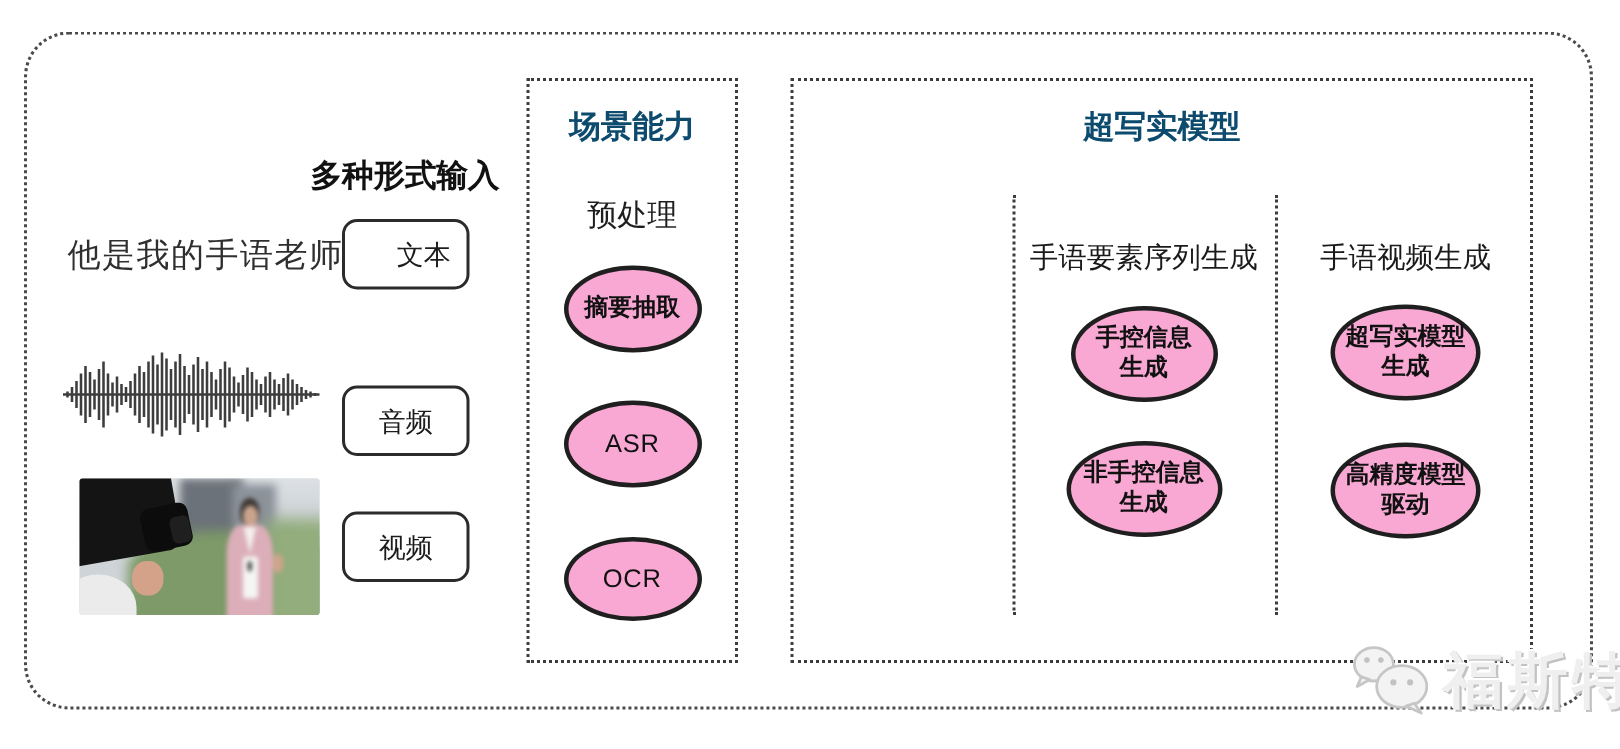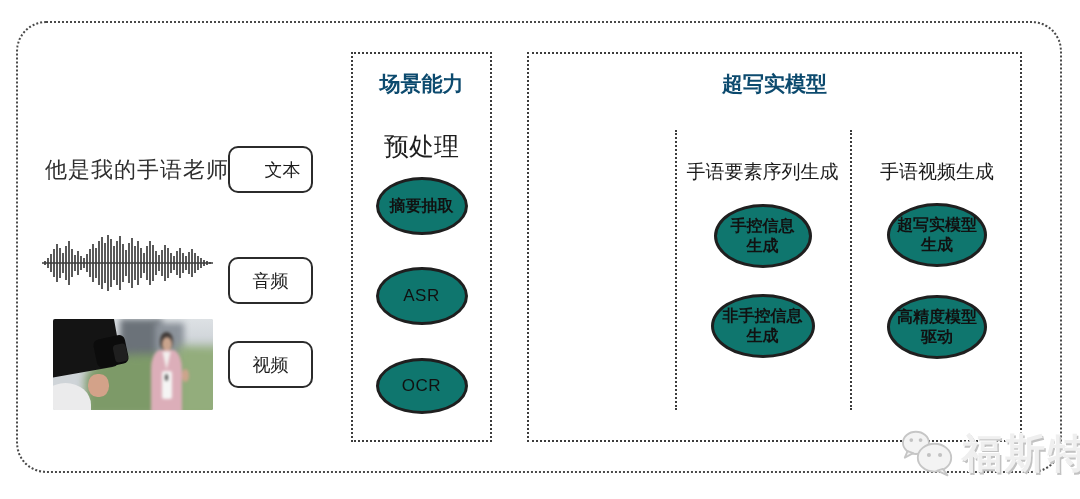--- a/index.html
+++ b/index.html
@@ -78,25 +78,25 @@
   
   .group-box { position:absolute; border:2px dotted #3c3c3c; background:transparent; }
   .scene-box { left:351px; top:52px; width:141px; height:390px; }
   .core-box  { left:527px; top:52px; width:495px; height:390px; }
   .group-title {
     position:absolute; top:16px; left:0; width:100%; text-align:center;
     font-size:21px; font-weight:700; color:#0c4a6e;
   }
   .scene-subtitle {
     position:absolute; top:76px; left:0; width:100%; text-align:center;
-    font-size:25px; color:#1e1e1e;
+    font-size:20px; color:#1e1e1e;
   }
   .node {
     position:absolute; left:50%; transform:translateX(-50%);
-    border:3px solid #1f1f1f; border-radius:50%; background:#0f766e;
+    border:3px solid #1f1f1f; border-radius:50%; background:#f9a8d4;
     display:flex; align-items:center; justify-content:center;
     text-align:center; font-size:16px; font-weight:600; color:#111;
     line-height:1.25; white-space:pre-line;
   }
   .node.latin { font-weight:400; font-size:17px; letter-spacing:0.5px; }
 
   
   .scene-box .n1 { top:123px; width:92px; height:58px; }
   .scene-box .n2 { top:213px; width:92px; height:58px; }
   .scene-box .n3 { top:304px; width:92px; height:56px; }
@@ -134,20 +134,21 @@
     white-space:nowrap;
   }
 </style>
 </head>
 <body>
 
 <div class="canvas">
 
   <div class="outer-frame"></div>
 
+  <div class="input-title">多种形式输入</div>
 
   <div class="text-sample">他是我的手语老师</div>
 
   <svg class="waveform" width="172" height="66" viewBox="0 0 172 66">
     <path stroke="#2d2d2d" stroke-width="1.7" fill="none" opacity="0.92" d="
       M0 33 H171
       M3 31V35 M6 28V38 M9 24V42 M12 19V47 M15 14V52 M18 18V48 M21 23V43
       M24 16V50 M27 11V55 M30 19V47 M33 25V41 M36 21V45 M39 26V40 M42 28V38
       M45 24V42 M48 19V47 M51 14V52 M54 18V48 M57 11V55 M60 7V59 M63 13V53
       M66 5V61 M69 9V57 M72 16V50 M75 11V55 M78 6V60 M81 14V52 M84 20V46

